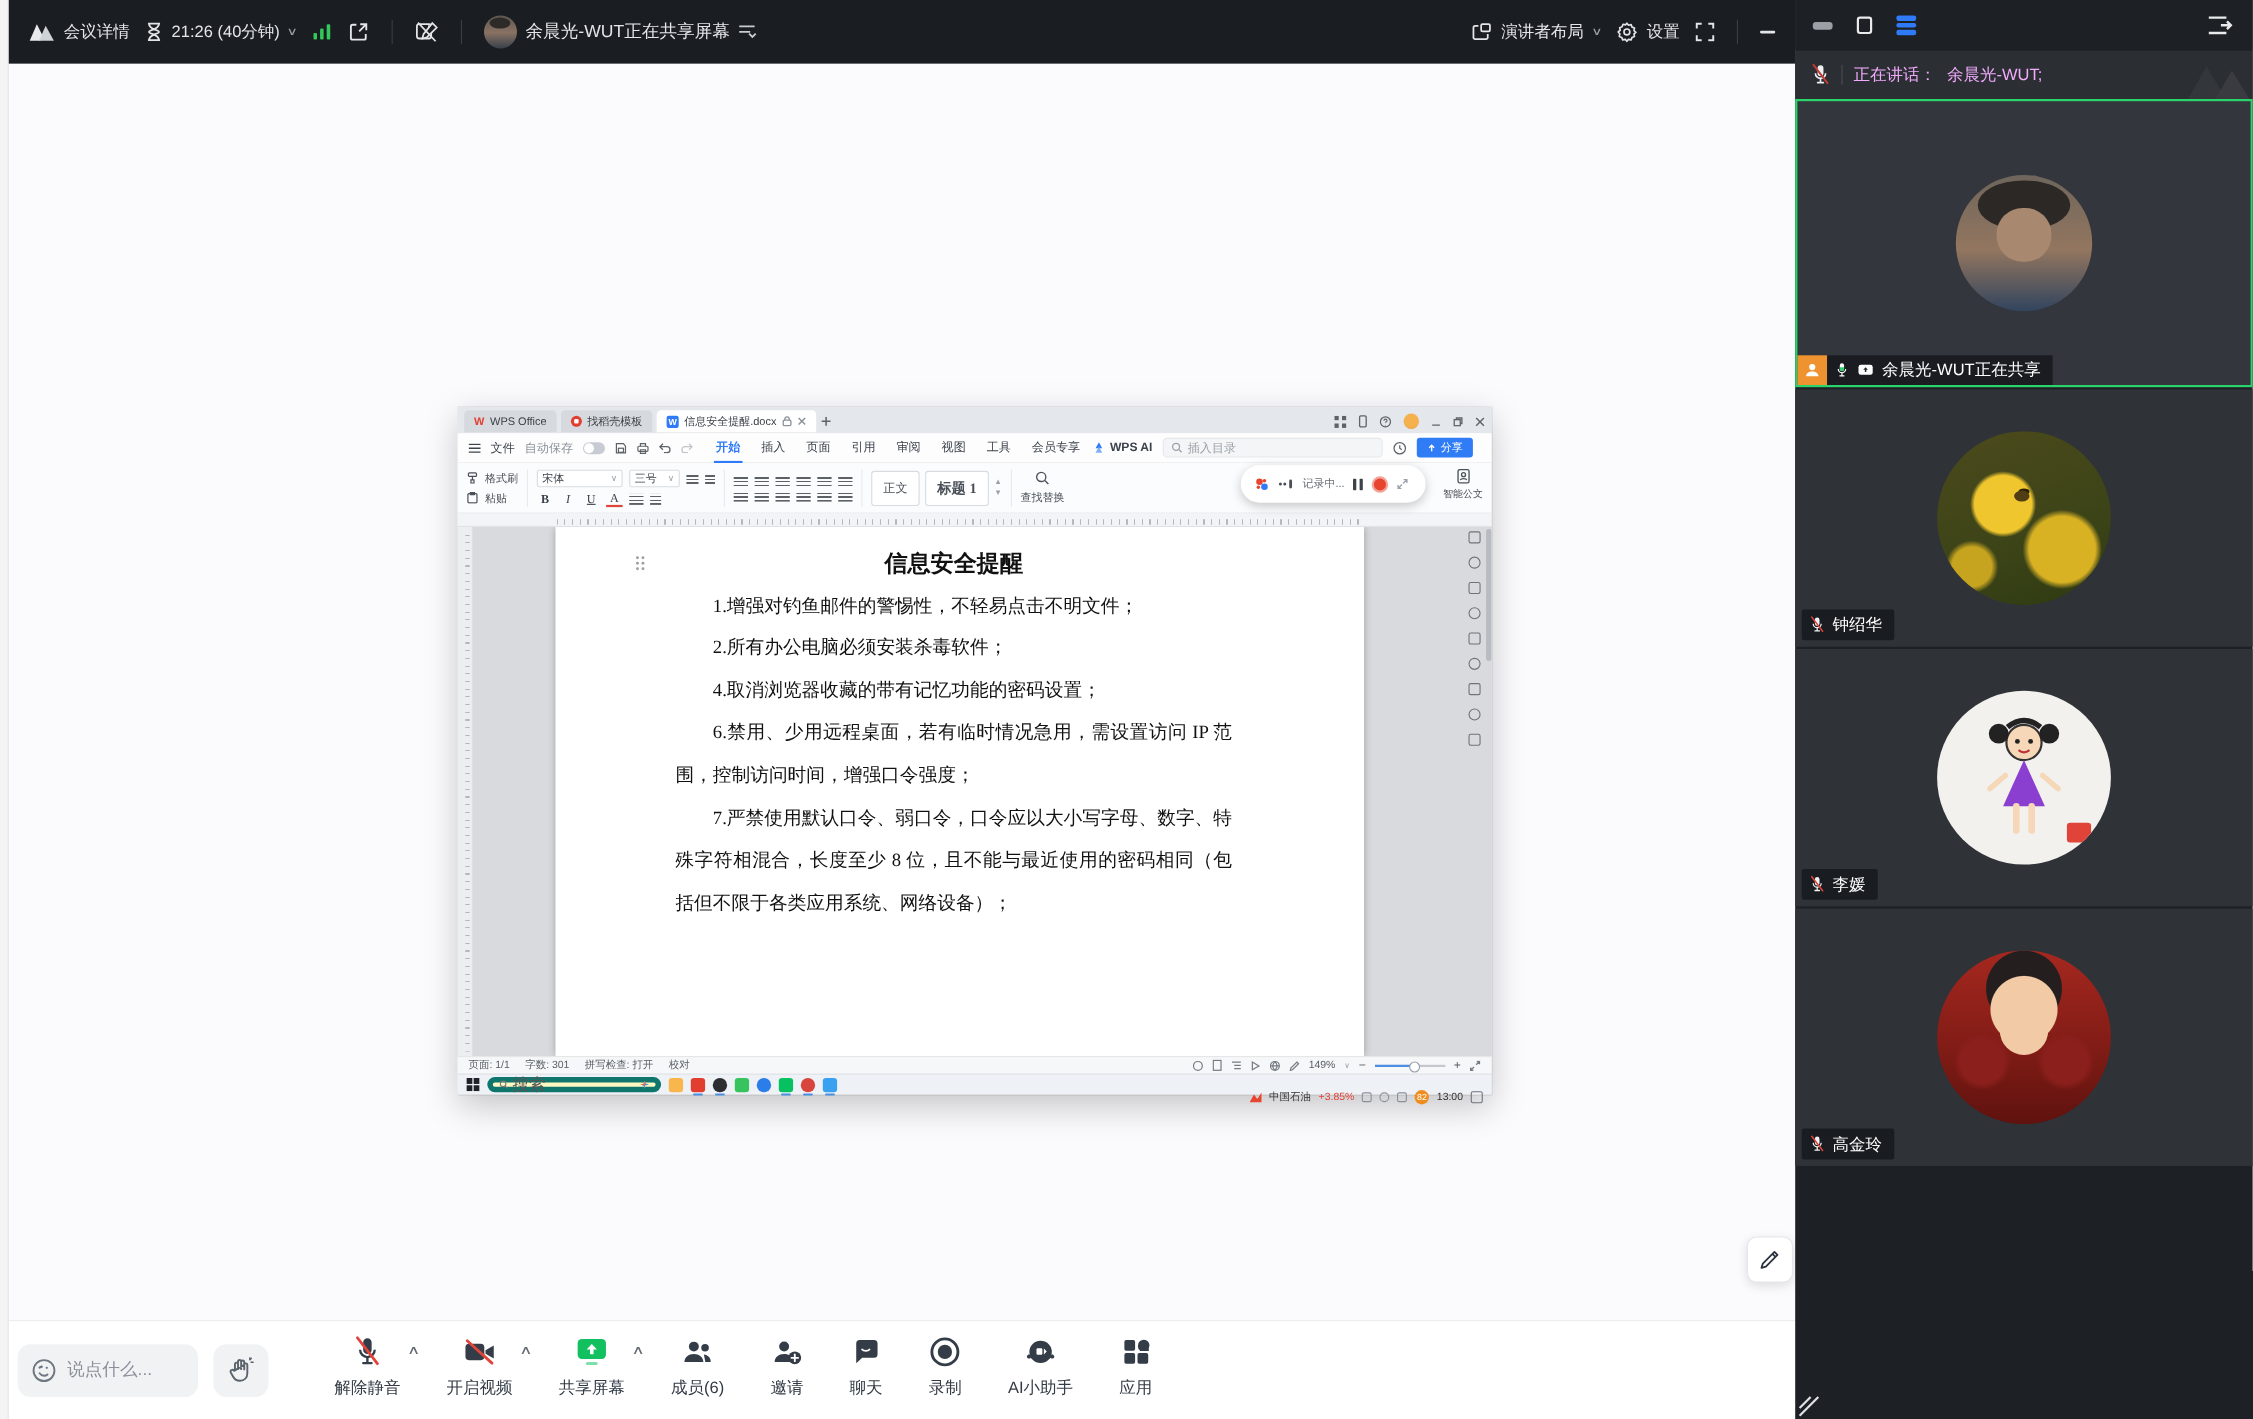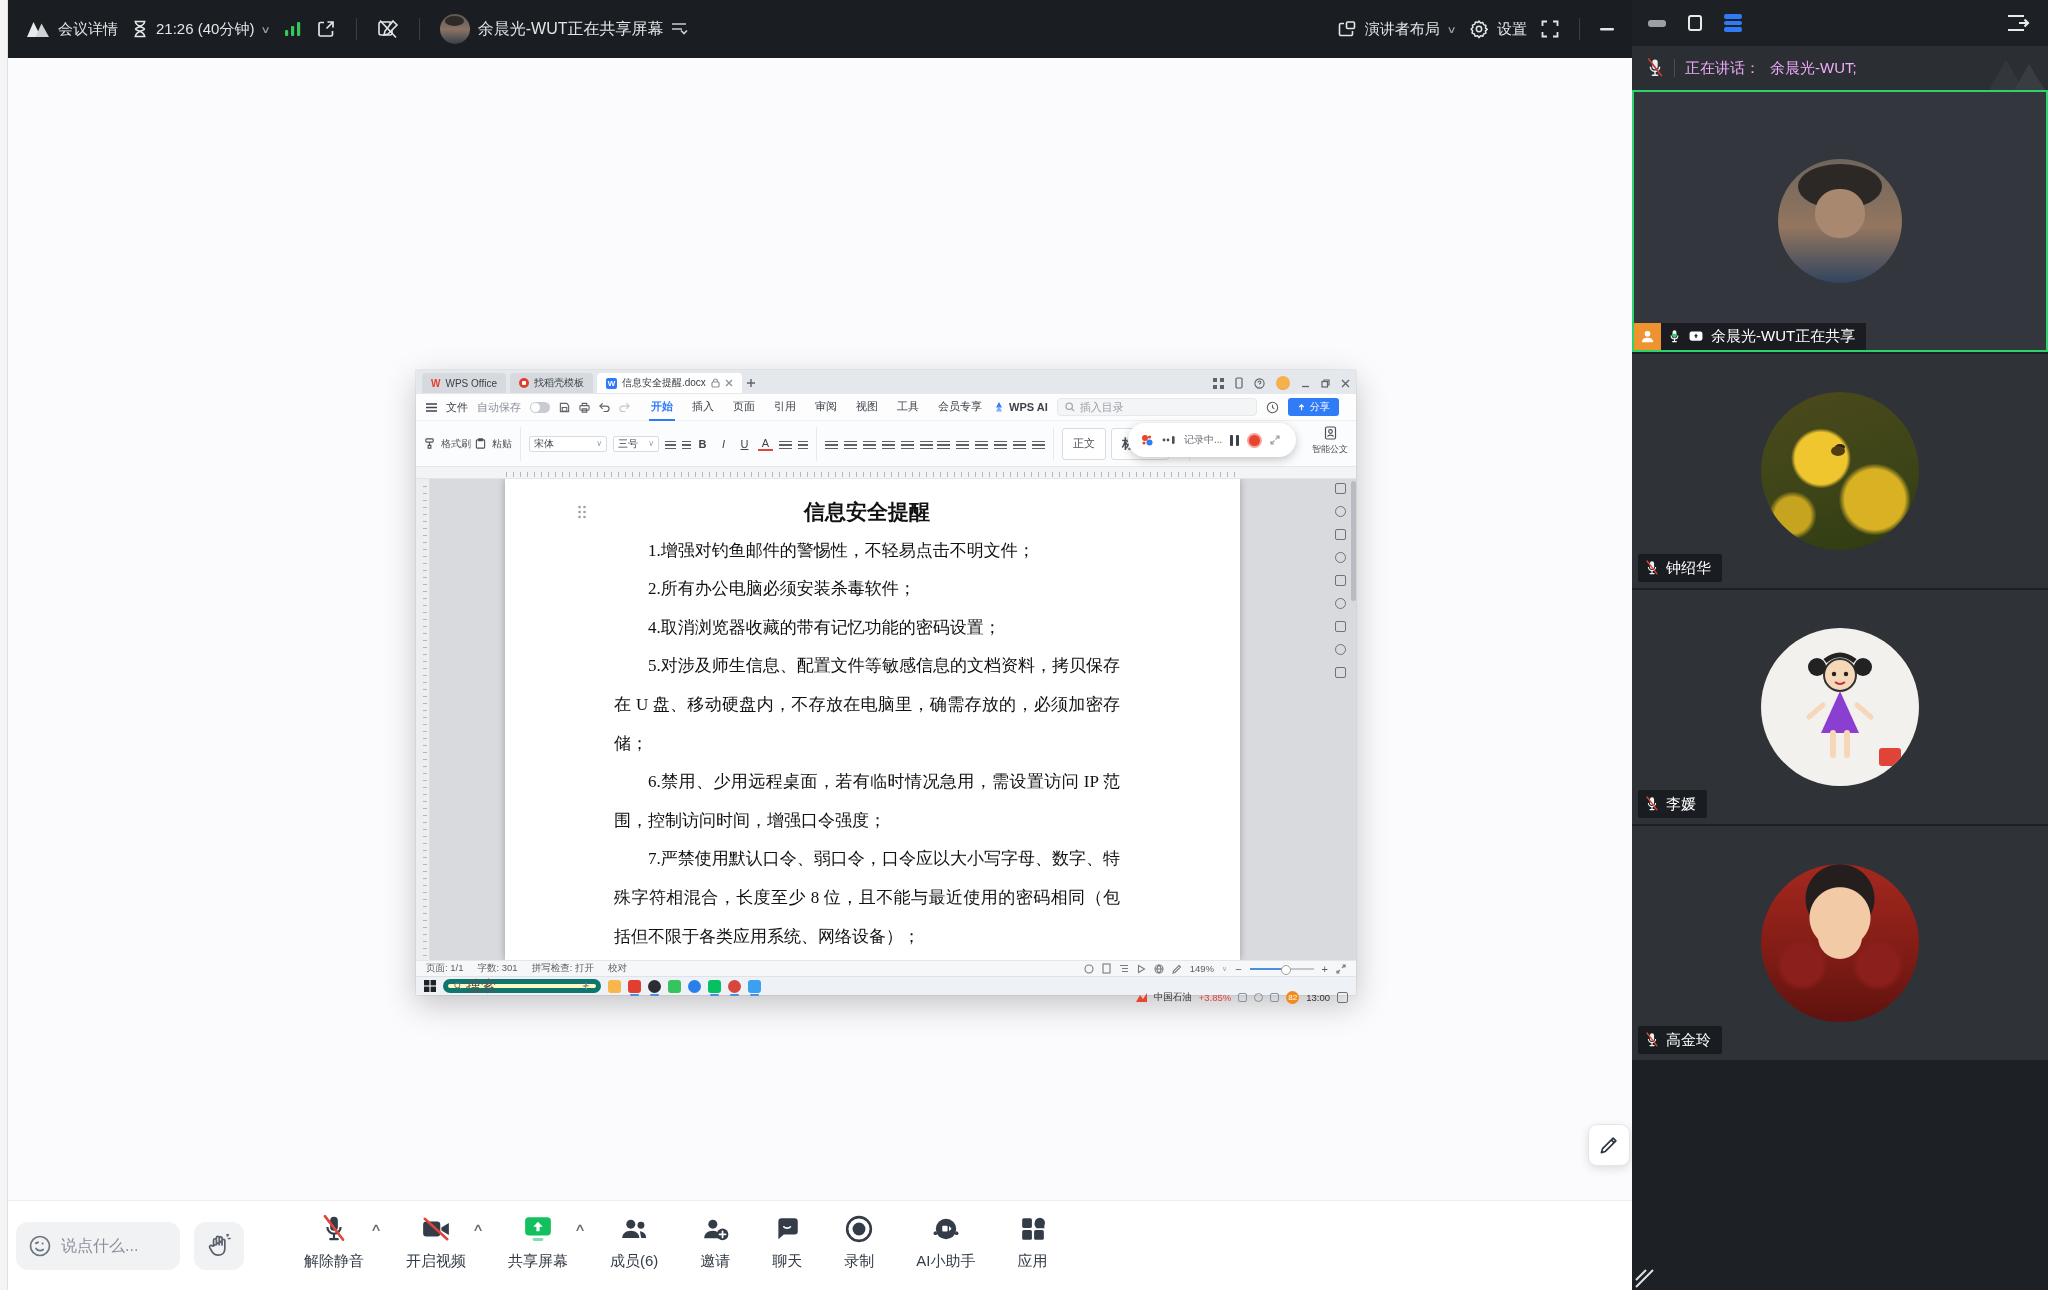--- a/index.html
+++ b/index.html
@@ -85,21 +85,21 @@
   .wav { width:14px; height:14px; border-radius:50%; background:radial-gradient(circle at 50% 40%, #f5b14e 0 60%, #e08a22 100%); }
   #wmenu { height:27px; background:#fdfdfe; display:flex; align-items:center; padding:0 10px; gap:9px; color:#3d434b; font-size:11px; border-bottom:1px solid #eef0f2; }
   #wmenu .tabrow { display:flex; gap:15px; margin-left:10px; }
   #wmenu .mtab { padding:5px 2px; }
   #wmenu .mtab.on { color:#2f7af7; font-weight:bold; border-bottom:2px solid #2f7af7; }
   .wtoggle { width:20px; height:11px; border-radius:6px; background:#c8ccd2; position:relative; }
   .wtoggle::after { content:""; position:absolute; left:1px; top:1px; width:9px; height:9px; border-radius:50%; background:#fff; }
   #wsearch { width:200px; height:18px; background:#f4f5f7; border:1px solid #e6e8ea; border-radius:4px; display:flex; align-items:center; gap:5px; padding:0 7px; color:#9aa1a9; }
   #wshare-btn { height:18px; background:#2f7cf6; color:#fff; border-radius:3px; display:flex; align-items:center; gap:4px; padding:0 9px; font-size:10px; }
   #wribbon { height:46px; background:#fbfcfd; border-bottom:1px solid #e5e7ea; display:flex; align-items:center; padding:0 8px; gap:8px; color:#4a5058; position:relative; }
-  .rgrp { display:flex; gap:4px; justify-content:space-between; }
+  .rgrp { display:flex; flex-direction:column; gap:4px; justify-content:space-between;font-family:Liberation Serif, serif; }
   .rrow { display:flex; align-items:center; gap:6px; }
   .rdiv { width:1px; height:34px; background:#e8eaec; }
   .rlabel { font-size:10px; }
   .selbox { border:1px solid #d8dbdf; background:#fff; border-radius:2px; height:16px; display:flex; align-items:center; justify-content:space-between; padding:0 4px; font-size:10px; color:#3d434b; }
   .bars { width:13px; height:10px; background:repeating-linear-gradient(0deg,#5b6167 0 1.4px,transparent 1.4px 3.4px); }
   .glyph { font-size:11px; width:15px; text-align:center; color:#3d434b; }
   .glyph.u { text-decoration:underline; }
   .glyph.a { border-bottom:2.5px solid #e0443a; }
   .chip { border:1px solid #d8dbdf; background:#fff; border-radius:3px; height:32px; display:flex; align-items:center; justify-content:center; padding:0 10px; }
   .chip.h1 { font-family:"Liberation Serif",serif; font-weight:bold; font-size:13px; }
@@ -459,21 +459,20 @@
             <circle cx="2.5" cy="7" r="1.3"></circle>
             <circle cx="7.5" cy="7" r="1.3"></circle>
             <circle cx="2.5" cy="12" r="1.3"></circle>
             <circle cx="7.5" cy="12" r="1.3"></circle>
           </svg>
         <h1 id="doc-title">信息安全提醒</h1>
         <div id="doc-body">
           <p>1.增强对钓鱼邮件的警惕性，不轻易点击不明文件；</p>
           <p>2.所有办公电脑必须安装杀毒软件；</p>
           <p>4.取消浏览器收藏的带有记忆功能的密码设置；</p>
-          <p>5.对涉及师生信息、配置文件等敏感信息的文档资料，拷贝保存在 U 盘、移动硬盘内，不存放在电脑里，确需存放的，必须加密存储；</p>
           <p>6.禁用、少用远程桌面，若有临时情况急用，需设置访问 IP 范围，控制访问时间，增强口令强度；</p>
           <p>7.严禁使用默认口令、弱口令，口令应以大小写字母、数字、特殊字符相混合，长度至少 8 位，且不能与最近使用的密码相同（包括但不限于各类应用系统、网络设备）；</p>
         </div>
       </div>
       <div id="side-tools">
         <i></i>
           <i></i>
           <i></i>
           <i></i>
           <i></i>

